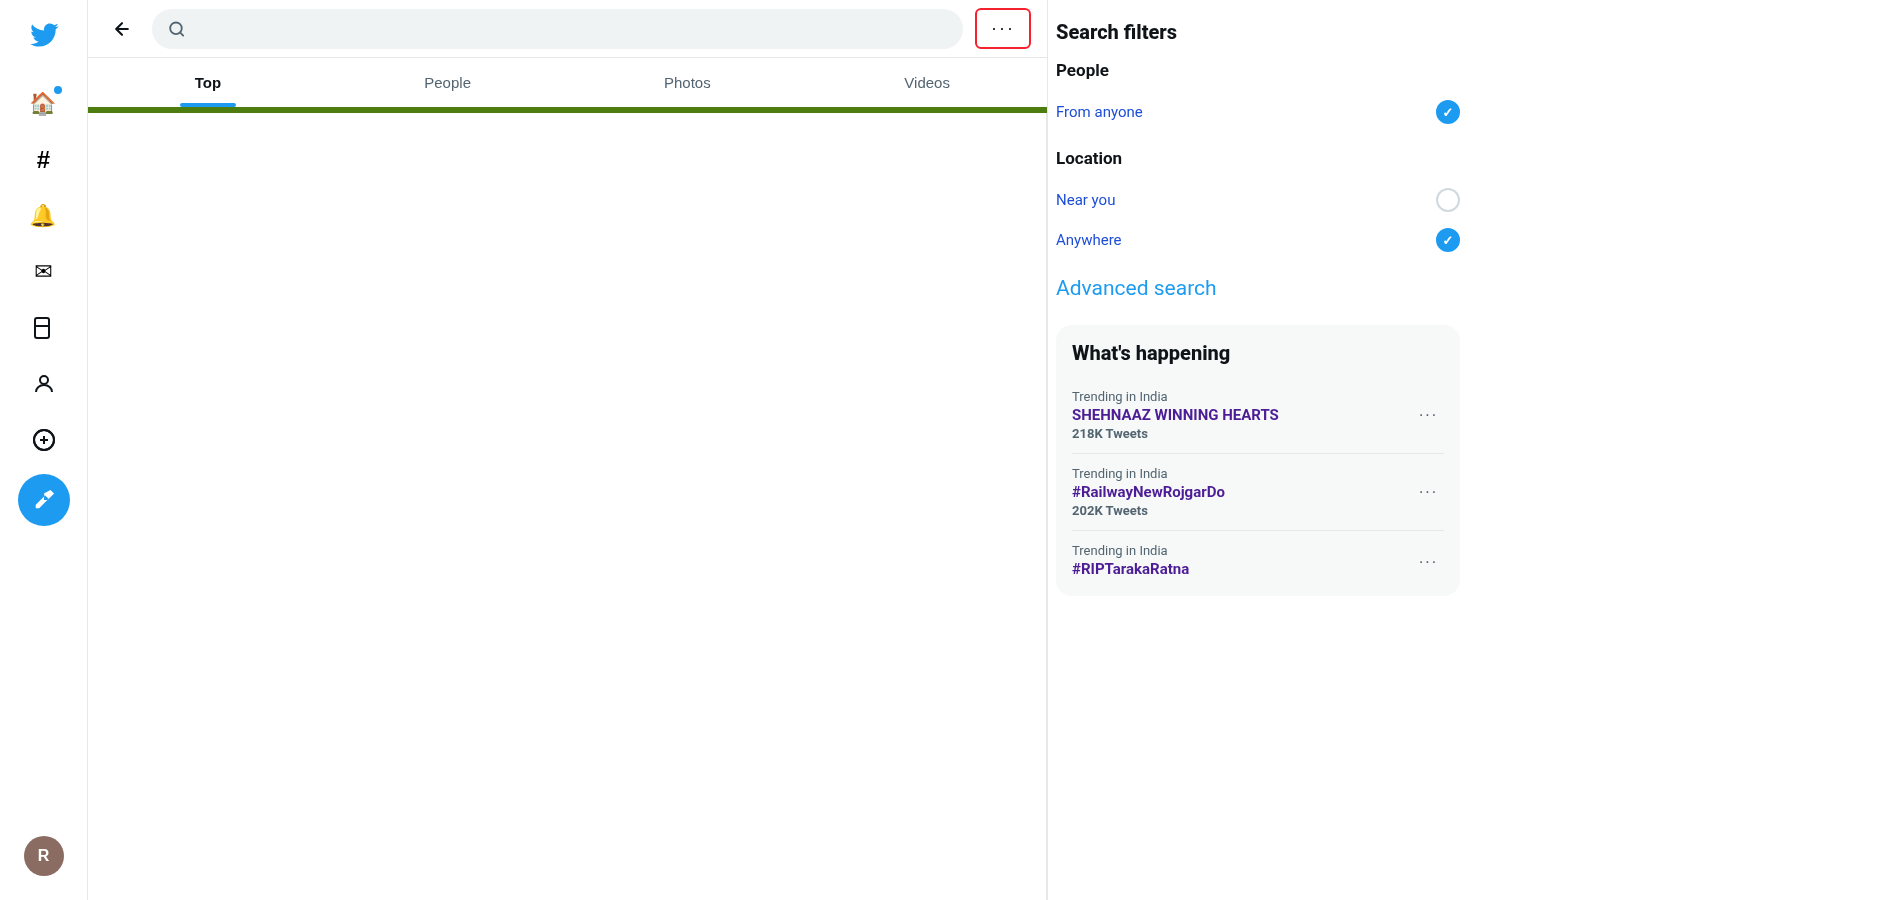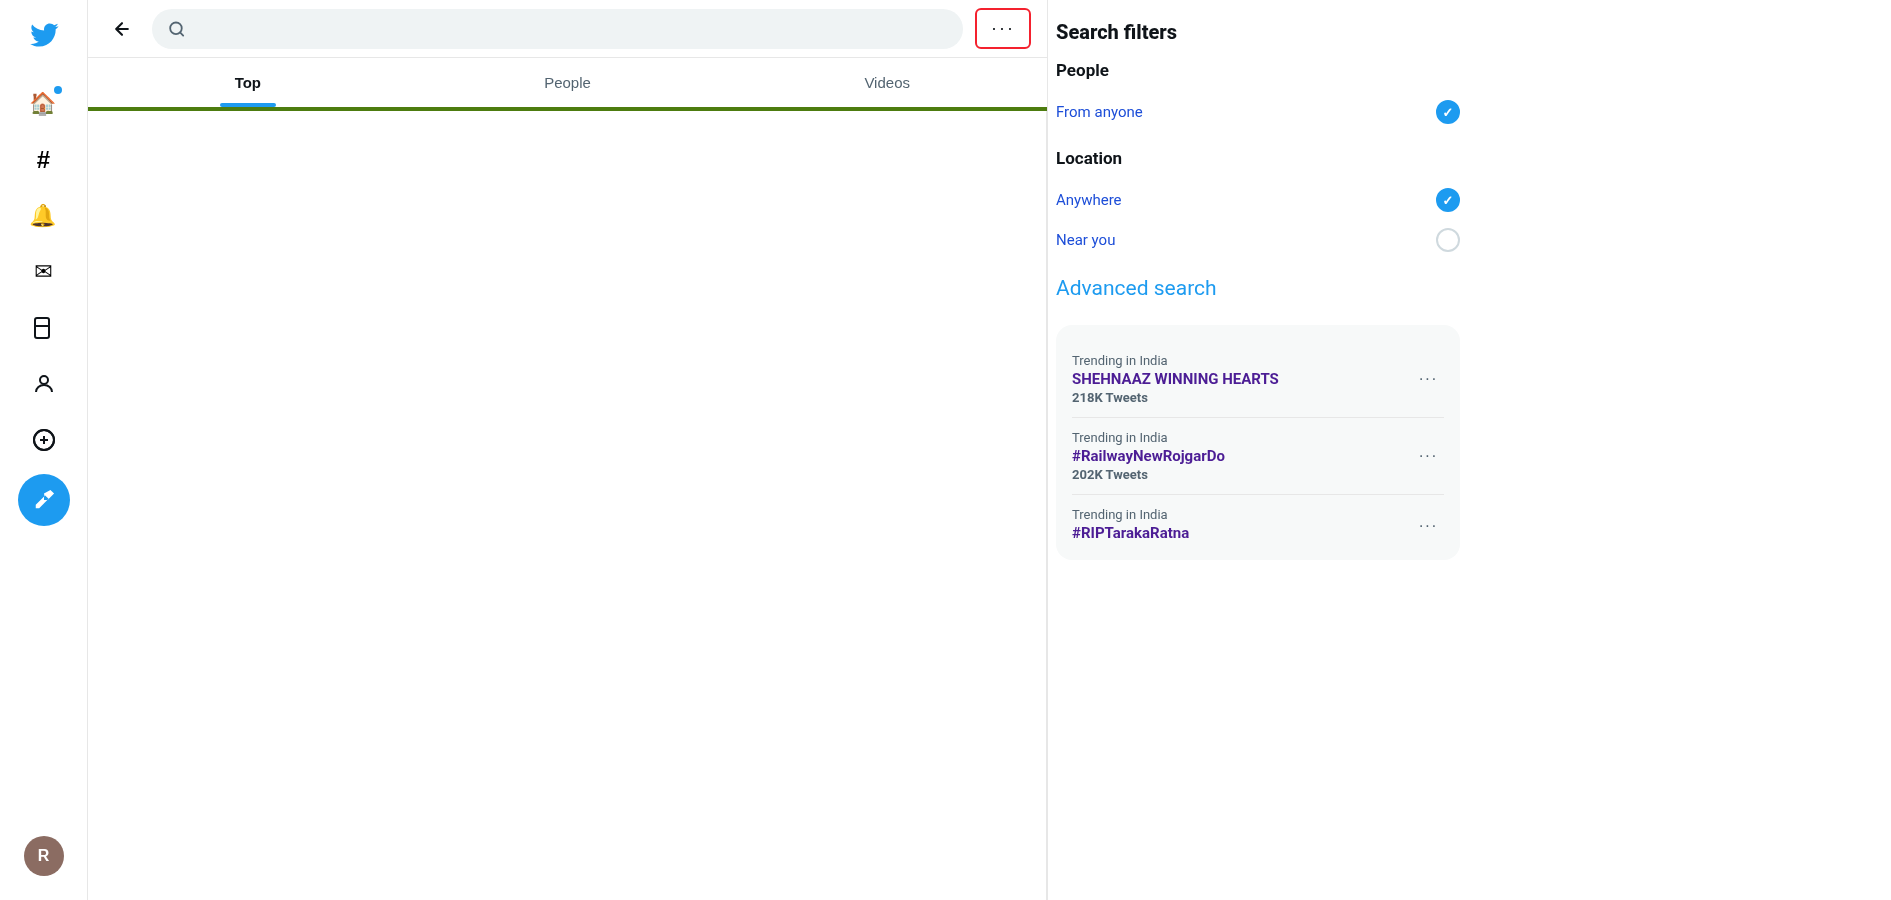--- a/index.html
+++ b/index.html
@@ -136,21 +136,21 @@
       color: #0f1419;
       display: flex;
       align-items: center;
       justify-content: center;
       letter-spacing: 2px;
     }
 
     
     .tabs {
       display: flex;
-      border-bottom: 4px solid #4d7c0f;
+      border-bottom: 6px solid #4d7c0f;
     }
     .tab {
       flex: 1;
       padding: 16px 0;
       text-align: center;
       cursor: pointer;
       font-size: 15px;
       color: #536471;
       font-weight: 500;
       position: relative;
@@ -386,20 +386,23 @@
   </div>
 
   <div class="tabs">
     <button class="tab active">
       <span>Top</span>
     </button>
     <button class="tab">
       <span>People</span>
     </button>
     <button class="tab">
+      <span>Photos</span>
+    </button>
+    <button class="tab">
       <span>Videos</span>
     </button>
   </div>
 
   <div class="content-area">
     <div class="tweet-area">
       
     </div>
   </div>
 </div>
@@ -411,32 +414,33 @@
     <div class="filter-section-title">People</div>
     <div class="filter-option">
       <span class="filter-option-label">From anyone</span>
       <div class="radio-btn checked"></div>
     </div>
   </div>
 
   <div class="filter-section">
     <div class="filter-section-title">Location</div>
     <div class="filter-option">
+      <span class="filter-option-label">Near you</span>
+      <div class="radio-btn"></div>
+    </div>
+    <div class="filter-option">
       <span class="filter-option-label">Anywhere</span>
       <div class="radio-btn checked"></div>
     </div>
-    <div class="filter-option">
-      <span class="filter-option-label">Near you</span>
-      <div class="radio-btn"></div>
-    </div>
   </div>
 
   <a class="advanced-search-link">Advanced search</a>
 
   <div class="whats-happening">
+    <h2 class="whats-happening-title">What's happening</h2>
 
     <div class="trend-item">
       <div class="trend-info">
         <div class="trend-context">Trending in India</div>
         <div class="trend-name">SHEHNAAZ WINNING HEARTS</div>
         <div class="trend-count">218K Tweets</div>
       </div>
       <button class="trend-more-btn">
         <span>···</span>
       </button>

